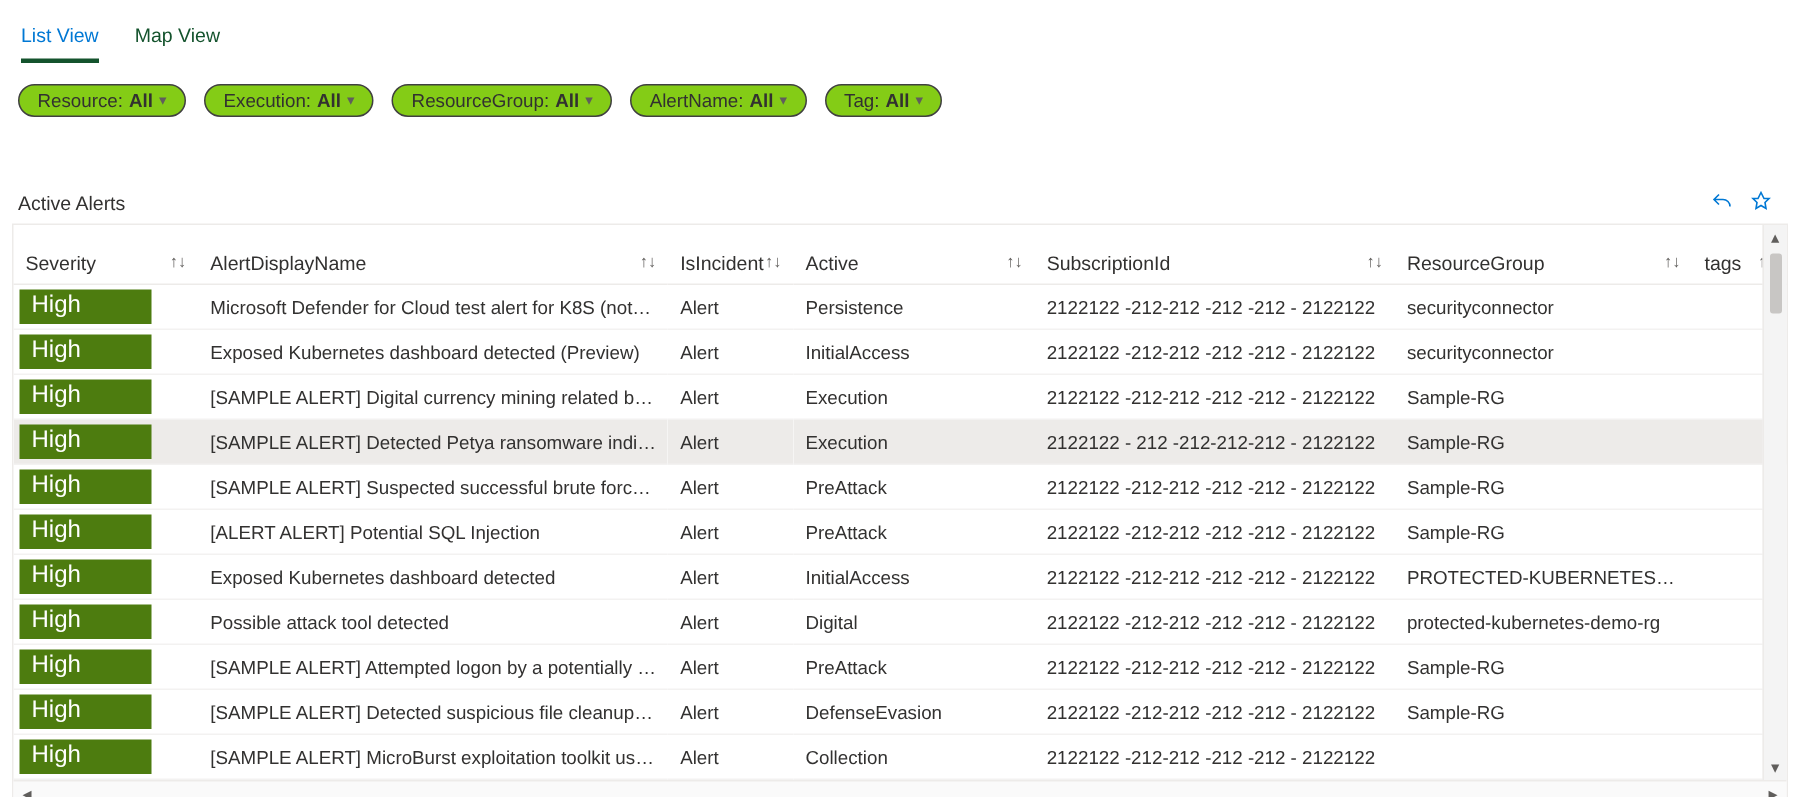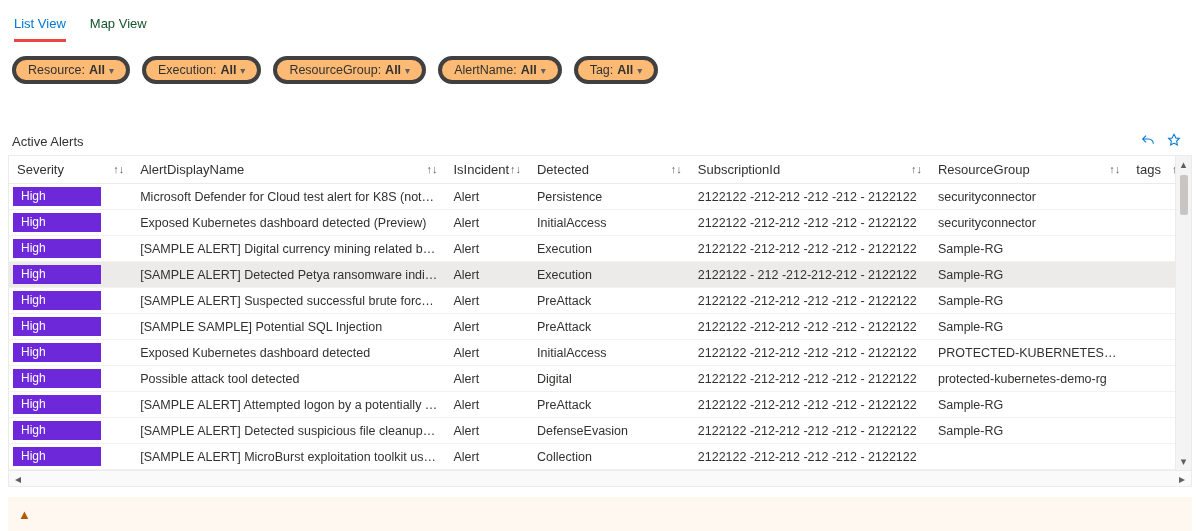--- a/index.html
+++ b/index.html
@@ -7,42 +7,43 @@
     margin: 0;
     padding: 8px;
     font-family: "Segoe UI", Arial, sans-serif;
     font-size: 13px;
     color: #323130;
     background: #fff;
     width: 1200px;
   }
   .tabs { display: flex; gap: 24px; padding: 4px 0 0 6px; }
   .tab { padding: 4px 0 8px 0; cursor: pointer; color: #14532d; }
-  .tab.active { color: #0078d4; border-bottom: 3px solid #ef4444; font-weight: 400; }
+  .tab.active { color: #0078d4; border-bottom: 3px solid #14532d; font-weight: 400; }
   .filters { display: flex; gap: 12px; padding: 14px 0 14px 4px; flex-wrap: wrap; }
   .pill {
     display: inline-flex; align-items: center; gap: 4px;
-    border: 4px solid #404040; border-radius: 16px;
+    border: 1px solid #404040; border-radius: 16px;
     padding: 3px 12px; font-size: 12.5px; cursor: pointer;
-    background: #fdba74;
+    background: #84cc16;
   }
   .pill .chev { font-size: 10px; color: #605e5c; }
   .section-title-row {
     display:flex; align-items:center; justify-content:space-between;
     padding: 6px 4px 6px 4px;
     margin-top: 29px;
   }
   .section-title { font-size: 13px; font-weight: 400; }
   .title-actions { display:flex; gap:10px; padding-right:6px; }
   .title-actions svg { width:16px; height:16px; cursor:pointer; stroke:#0078d4; fill:none; stroke-width:1.6; }
   .grid-wrap { border: 1px solid #edebe9; position:relative;}
   .grid {
     width: 100%;
     border-collapse: collapse;
     table-layout: fixed;
+    margin-top: 12px;
   }
   .grid th {
     text-align: left;
     font-weight: 400;
     color: #323130;
     padding: 6px 8px 6px 8px;
     border-bottom: 1px solid #edebe9;
     font-size: 13px;
     position:relative;
     white-space:nowrap;
@@ -54,23 +55,23 @@
     font-size: 12.5px;
     white-space: nowrap;
     overflow: hidden;
     text-overflow: ellipsis;
     vertical-align: middle;
     height: 24px;
   }
   .sev-cell { padding: 3px 4px 3px 4px !important; }
   .sev-badge {
     display:inline-block;
-    background:#6d28d9;
+    background:#4d7c0f;
     color:#fff;
-    font-size:12px;
+    font-size:16px;
     padding: 2px 10px 3px 8px;
     min-width: 88px;
   }
   tbody tr.sel { background:#edebe9; }
   .hscroll {
     height: 16px; border-top:1px solid #edebe9;
     display:flex; align-items:center; justify-content:space-between;
     padding:0 2px; color:#605e5c; font-size:12px; background:#fafafa;
   }
   .hscroll .arrow { cursor:pointer; padding: 0 4px;}
@@ -163,21 +164,21 @@
         <col class="c-tac">
         <col class="c-sub">
         <col class="c-rg">
         <col class="c-tags">
     </colgroup>
     <thead>
       <tr>
         <th><span>Severity</span><span class="sort-ic">↑↓</span></th>
         <th><span>AlertDisplayName</span><span class="sort-ic">↑↓</span></th>
         <th><span>IsIncident</span><span class="sort-ic">↑↓</span></th>
-        <th><span>Detected</span><span class="sort-ic">↑↓</span></th>
+        <th><span>Active</span><span class="sort-ic">↑↓</span></th>
         <th><span>SubscriptionId</span><span class="sort-ic">↑↓</span></th>
         <th><span>ResourceGroup</span><span class="sort-ic">↑↓</span></th>
         <th><span>tags</span><span class="sort-ic">↑↓</span></th>
       </tr>
     </thead>
     <tbody id="grid-body">
         <tr>
           <td class="sev-cell"><span class="sev-badge">High</span></td>
           <td>Microsoft Defender for Cloud test alert for K8S (not a thr...</td>
           <td>Alert</td>
@@ -217,21 +218,21 @@
           <td class="sev-cell"><span class="sev-badge">High</span></td>
           <td>[SAMPLE ALERT] Suspected successful brute force attack</td>
           <td>Alert</td>
           <td>PreAttack</td>
           <td>2122122 -212-212 -212 -212 - 2122122</td>
           <td>Sample-RG</td>
           <td></td>
         </tr>
         <tr>
           <td class="sev-cell"><span class="sev-badge">High</span></td>
-          <td>[SAMPLE SAMPLE] Potential SQL Injection</td>
+          <td>[ALERT ALERT] Potential SQL Injection</td>
           <td>Alert</td>
           <td>PreAttack</td>
           <td>2122122 -212-212 -212 -212 - 2122122</td>
           <td>Sample-RG</td>
           <td></td>
         </tr>
         <tr>
           <td class="sev-cell"><span class="sev-badge">High</span></td>
           <td>Exposed Kubernetes dashboard detected</td>
           <td>Alert</td>

